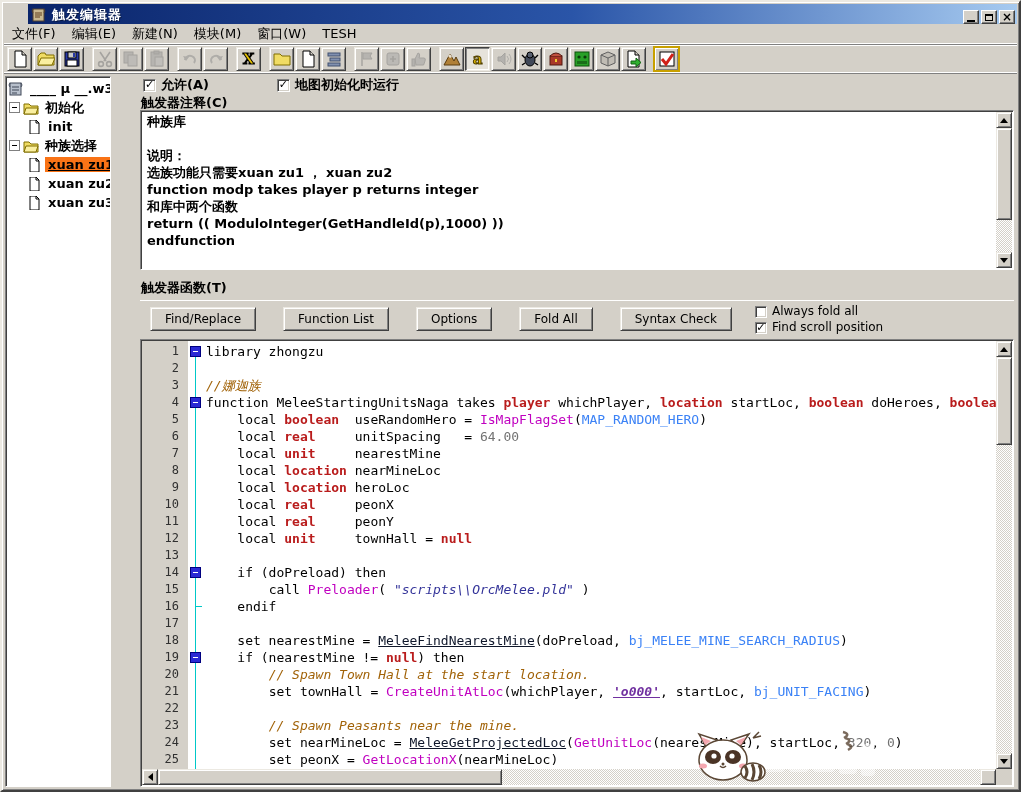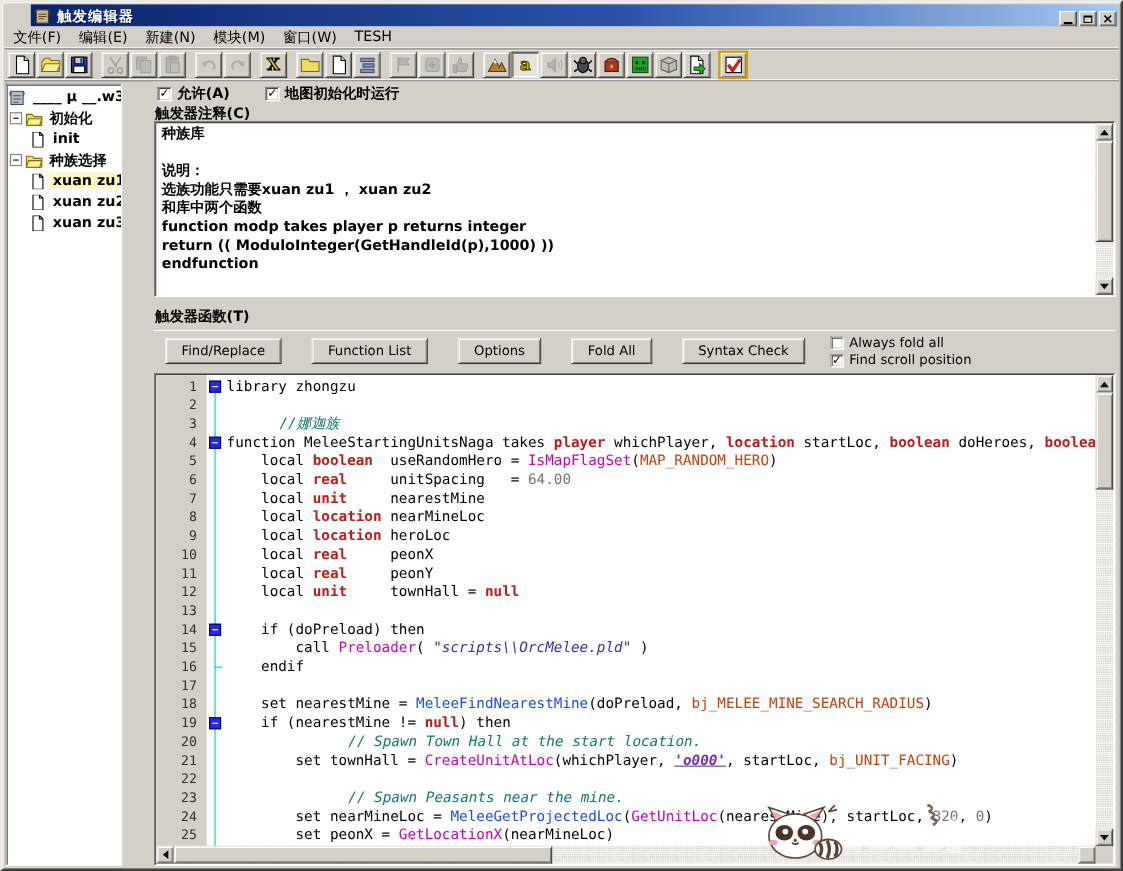--- a/index.html
+++ b/index.html
@@ -44,21 +44,21 @@
   .glyph svg { display:block; }
   .xgold { font-weight:900; font-size:15px; color:#E8C400; -webkit-text-stroke:1px #000; font-family:"DejaVu Serif",serif;}
   .agold { font-weight:900; font-size:15px; color:#D8B000; -webkit-text-stroke:1px #504000; font-family:"DejaVu Serif",serif;}
 
   
   .tree-panel { position:absolute; top:74px; left:3px; width:106px; bottom:3px; background:#fff;
                 border:1px solid; border-color:#808080 #fff #fff #808080;
                 box-shadow: inset 1px 1px 0 #404040; overflow:hidden; font-size:13px; font-weight:bold; padding:2px 0 0 2px;}
   .tree-row { display:flex; align-items:center; height:19px; white-space:nowrap; }
   .tree-row .lbl { padding:0 3px; }
-  .tree-row.selected .lbl { background:#fef9c3; }
+  .tree-row.selected .lbl { background:#f97316;text-decoration:underline; }
   .expander { width:11px; height:11px; border:1px solid #808080; background:#fff; margin:0 3px 0 1px;
               display:flex; align-items:center; justify-content:center; flex:0 0 auto;}
   .expander::before { content:""; width:5px; height:1px; background:#000; }
   .indent1 { width:18px; flex:0 0 auto; }
   .t-ico { width:16px; height:14px; margin-right:3px; flex:0 0 auto; }
 
   
   .right { position:absolute; left:137px; top:72px; right:3px; bottom:3px; background:#D4D0C8; }
   .checkrow { position:absolute; top:3px; left:4px; right:0; height:16px; display:flex; align-items:center; font-size:13px; font-weight:bold;}
   .cb { width:13px; height:13px; background:#fff; border:1px solid; border-color:#808080 #fff #fff #808080;
@@ -114,26 +114,26 @@
               display:flex; align-items:center; justify-content:center; }
   .fold-box::before { content:""; width:5px; height:1px; background:#fff; }
   .code-line { display:flex; height:17px; line-height:17px; white-space:pre;
                font-family:"DejaVu Sans Mono","Liberation Mono",monospace; font-size:13px; }
   .code-line .ln { width:46px; flex:0 0 auto; text-align:right; padding-right:9px;
                    font-size:12px; color:#303030; }
   .code-line .ct { padding-left:18px; }
   .tok-k { color:#000; font-weight:normal; }
   .tok-ty { color:#b91c1c; font-weight:bold; }
   .tok-n { color:#C000C0; }
-  .tok-bj { color:#1d4ed8; }
-  .tok-cm { color:#0f766e; font-style:italic;margin-left:48px; }
+  .tok-bj { color:#0f172a;text-decoration:underline; }
+  .tok-cm { color:#a16207; font-style:italic; }
   .tok-st { color:#333399; font-style:italic; }
   .tok-rw { color:#7030A0; font-style:italic; font-weight:bold; text-decoration:underline; }
   .tok-num { color:#737373; }
-  .tok-cst { color:#c2410c; }
+  .tok-cst { color:#3b82f6; }
   .tok-p { color:#000; }
 
   .editor .v-scroll { right:1px; top:1px; bottom:17px; }
   .h-scroll { position:absolute; left:1px; right:17px; bottom:1px; height:16px; }
   .h-scroll .sb-btn { top:0; }
   .h-scroll .sb-track { top:0; bottom:0; left:16px; right:16px; }
   .h-thumb { position:absolute; top:0; height:16px; background:#D4D0C8;
              border:1px solid; border-color:#ECE9E2 #404040 #404040 #ECE9E2;
              box-shadow: inset 1px 1px 0 #fff, inset -1px -1px 0 #808080; }
   .corner { position:absolute; right:1px; bottom:1px; width:16px; height:16px; background:#D4D0C8; }
@@ -438,37 +438,37 @@
           </svg></span>
         <span class="lbl">xuan zu3</span>
       </div>
     </div>
 
   <div class="right">
     <div class="checkrow">
       <span class="cb" id="cb-enable">
           <span class="tick">✓</span>
         </span>
-      <span style="margin-right:32px">允许(A)</span>
+      <span style="margin-right:68px">允许(A)</span>
       <span class="cb" id="cb-runinit">
           <span class="tick">✓</span>
         </span>
       <span>地图初始化时运行</span>
     </div>
 
     <div class="seclabel lbl-comment">触发器注释(C)</div>
 
     <div class="comment-box">
       <div class="comment-text" id="comment">
           <div>种族库</div>
           <div>&nbsp;</div>
           <div>说明：</div>
           <div>选族功能只需要xuan zu1 ，  xuan zu2</div>
+          <div>function modp takes player p returns integer</div>
           <div>和库中两个函数</div>
-          <div>function modp takes player p returns integer</div>
           <div>return (( ModuloInteger(GetHandleId(p),1000)  ))</div>
           <div>endfunction</div>
         </div>
       <div class="v-scroll">
         <div class="sb-btn" style="top:0">
             <span class="arr up"></span>
           </div>
         <div class="sb-track"></div>
         <div class="sb-thumb" style="top:16px;height:92px"></div>
         <div class="sb-btn" style="bottom:0">

